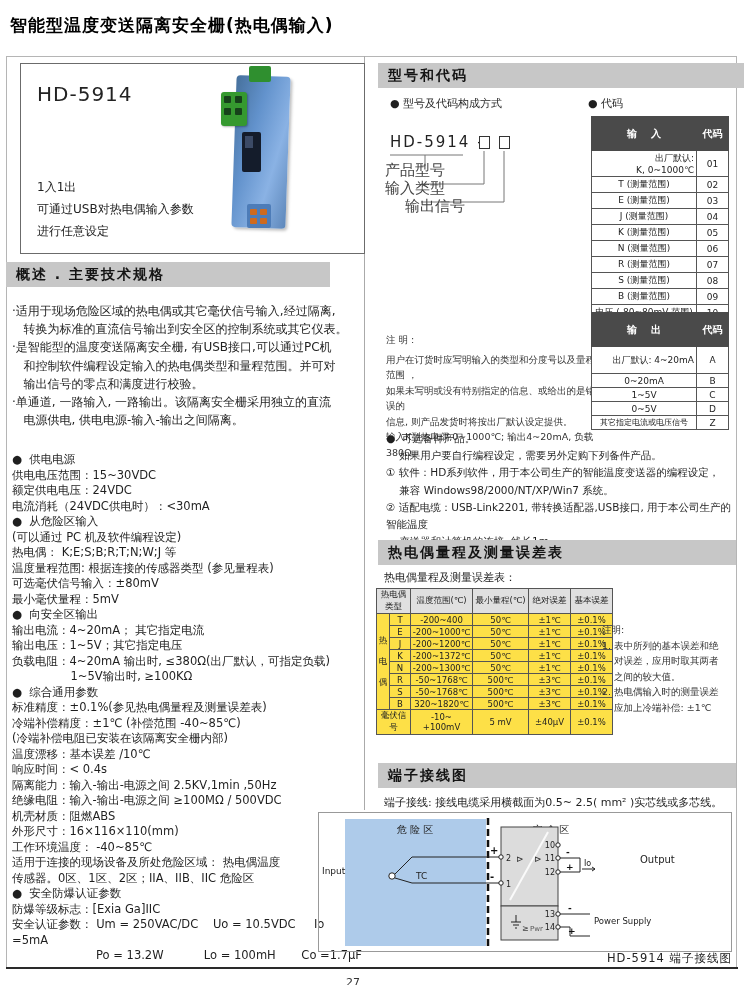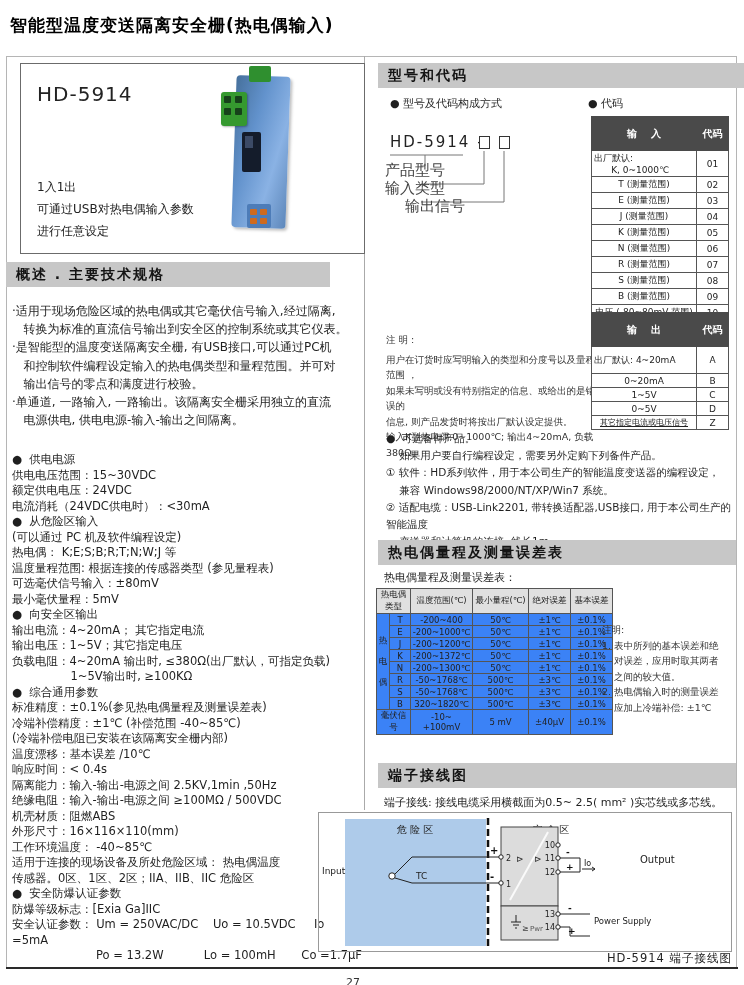--- a/index.html
+++ b/index.html
@@ -42,29 +42,29 @@
   .bullet-label{font-size:11px;color:#1f1f1f;}
 
   .model-text{left:390px;top:133px;font-size:15px;letter-spacing:2px;color:#222;}
   .code-box{width:11px;height:13px;border:1.5px solid #333;box-sizing:border-box;background:#fff;}
   .diag-label{font-size:15px;color:#444;}
 
   table.code{border-collapse:collapse;font-size:9px;table-layout:fixed;background:#fff;}
   table.code th{background:#4a4a4a;color:#fff;font-weight:bold;font-size:10px;border:1px solid #4a4a4a;
                 height:17px;padding:8px 2px;white-space:pre;}
   table.code td{border:1px solid #555;text-align:center;padding:1px 2px;color:#222;height:11px;}
-  table.code tbody tr:nth-of-type(1) td:first-child{text-align:left;white-space:pre-wrap;}
+  table.code tbody tr:nth-of-type(1) td:first-child{text-align:right;white-space:pre-wrap;}
   .out-table tbody tr:nth-of-type(1) td{height:24px;}
-  .out-table tbody tr:nth-of-type(5) td:first-child{font-size:8px;text-decoration:underline;}
+  .out-table tbody tr:nth-of-type(5) td:first-child{font-size:8px;}
 
   .note-block{font-size:9.5px;line-height:15.5px;color:#333;}
   .note-title{margin-bottom:4px;}
   .acc-block{left:386px;top:430px;width:348px;font-size:10.5px;line-height:17.2px;color:#1f1f1f;}
 
-  table.tc{border-collapse:collapse;font-size:8.5px;table-layout:fixed;background:#3b82f6;}
+  table.tc{border-collapse:collapse;font-size:8.5px;table-layout:fixed;background:#fde047;}
   table.tc th{background:#e0e0e0;border:1px solid #555;font-weight:normal;font-size:8.5px;height:13px;padding:0;}
   table.tc td{border:1px solid #555;text-align:center;height:11px;padding:0 1px;color:#222;}
   .tc-group span{display:block;margin:9px 0;}
 
   .wiring-intro{font-size:11px;color:#1f1f1f;}
   .wiring-caption{left:520px;top:951px;width:212px;text-align:right;font-size:11.5px;letter-spacing:1px;color:#222;}
 
   svg text{font-family:"DejaVu Sans",sans-serif;}
 </style>
 </head>

